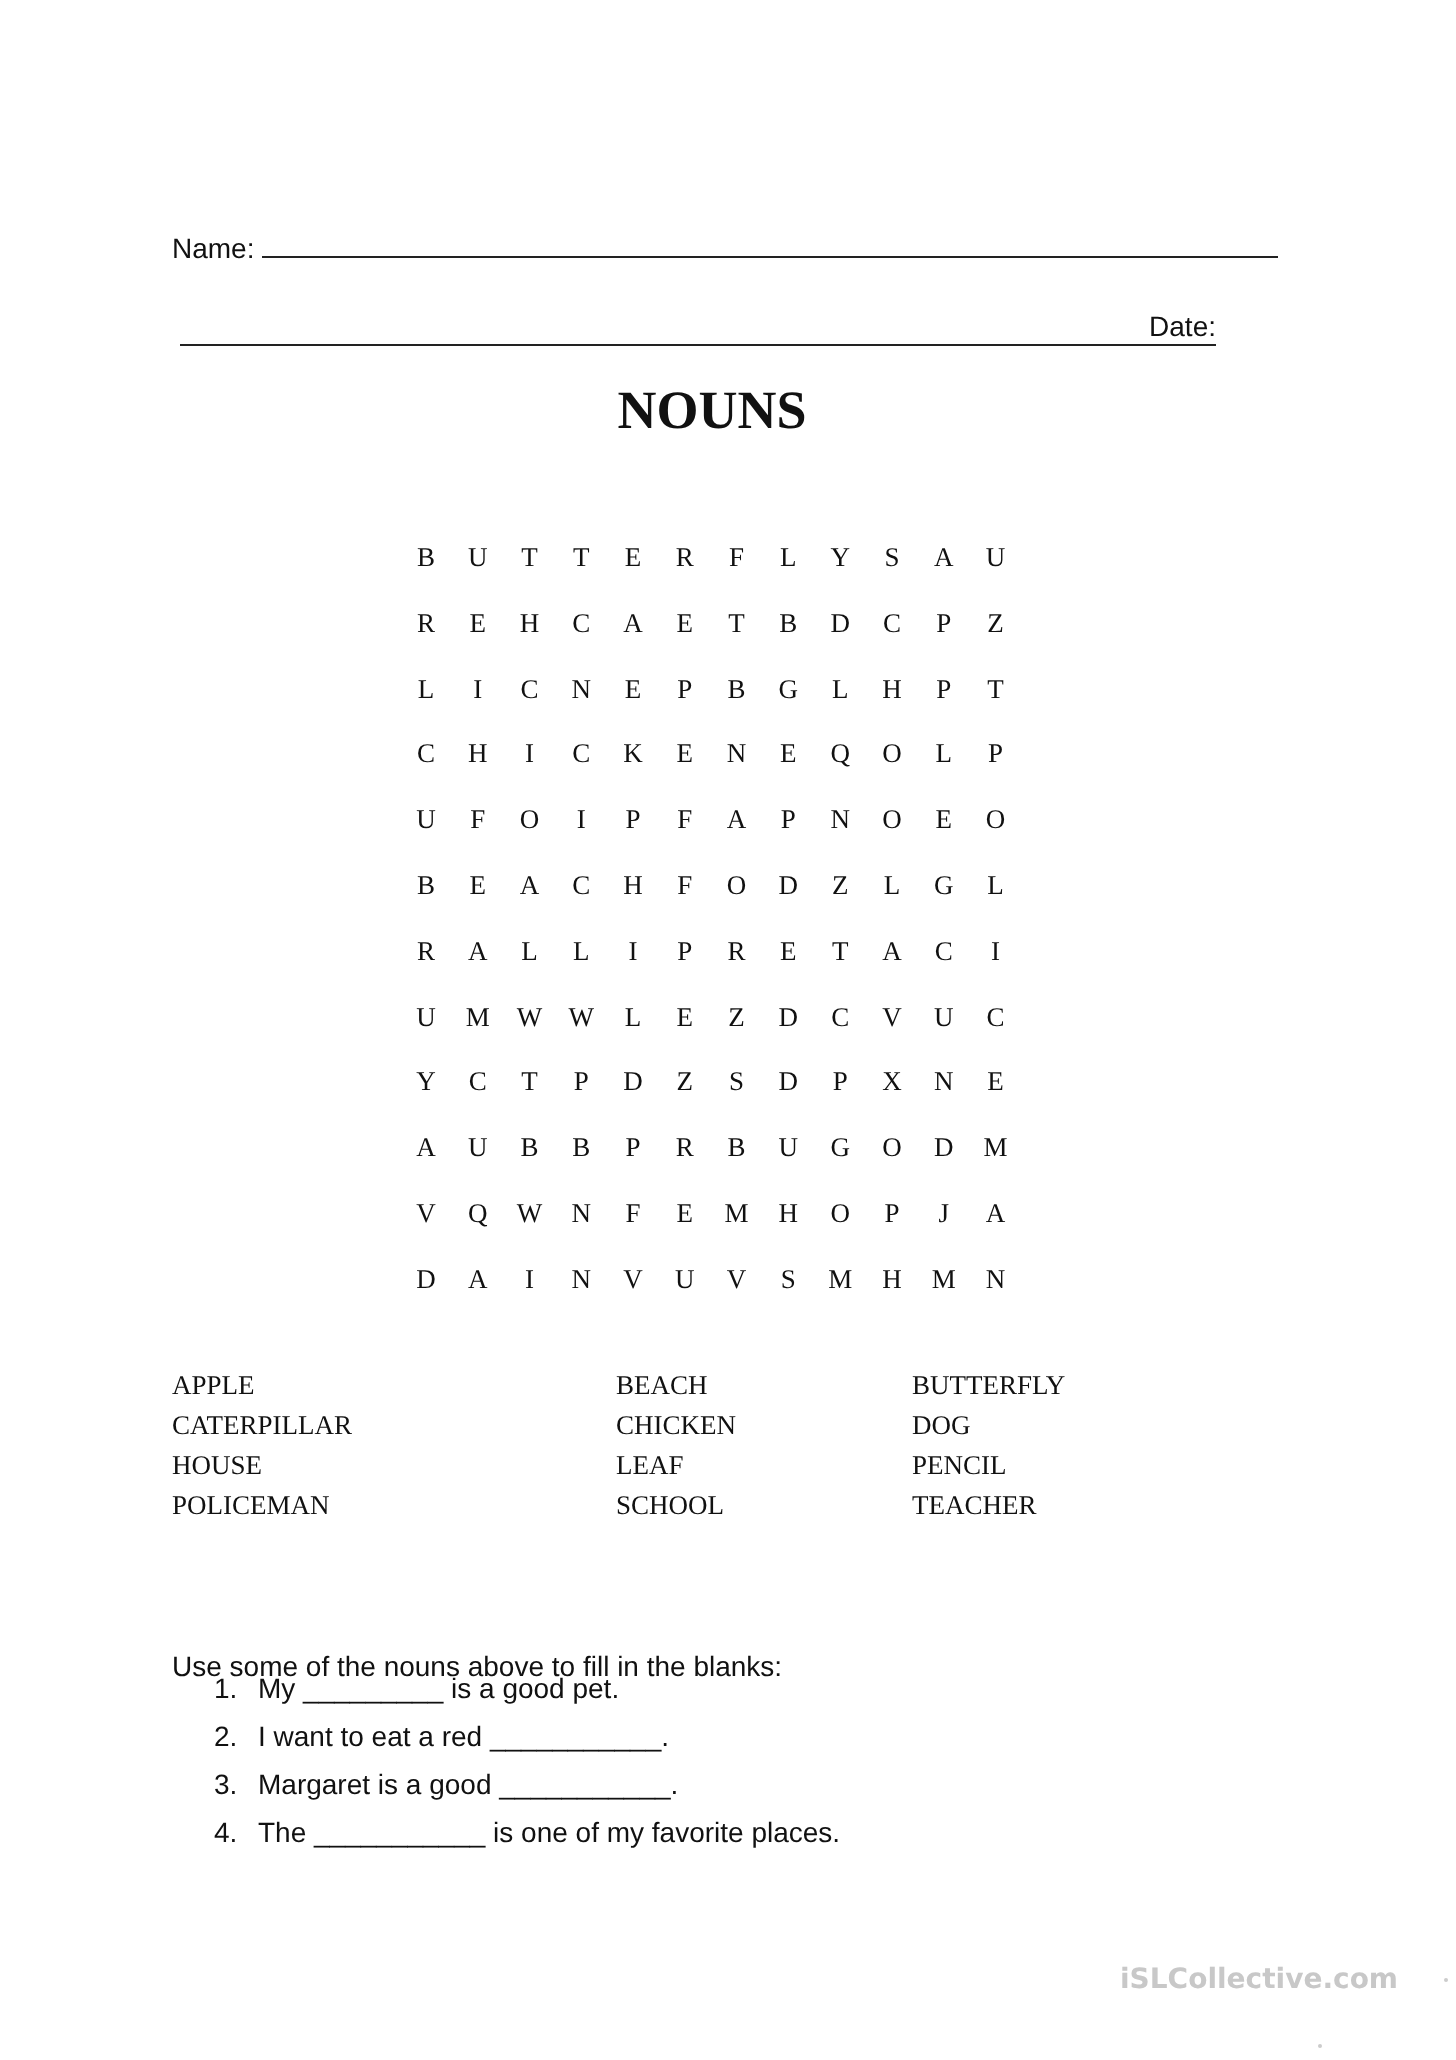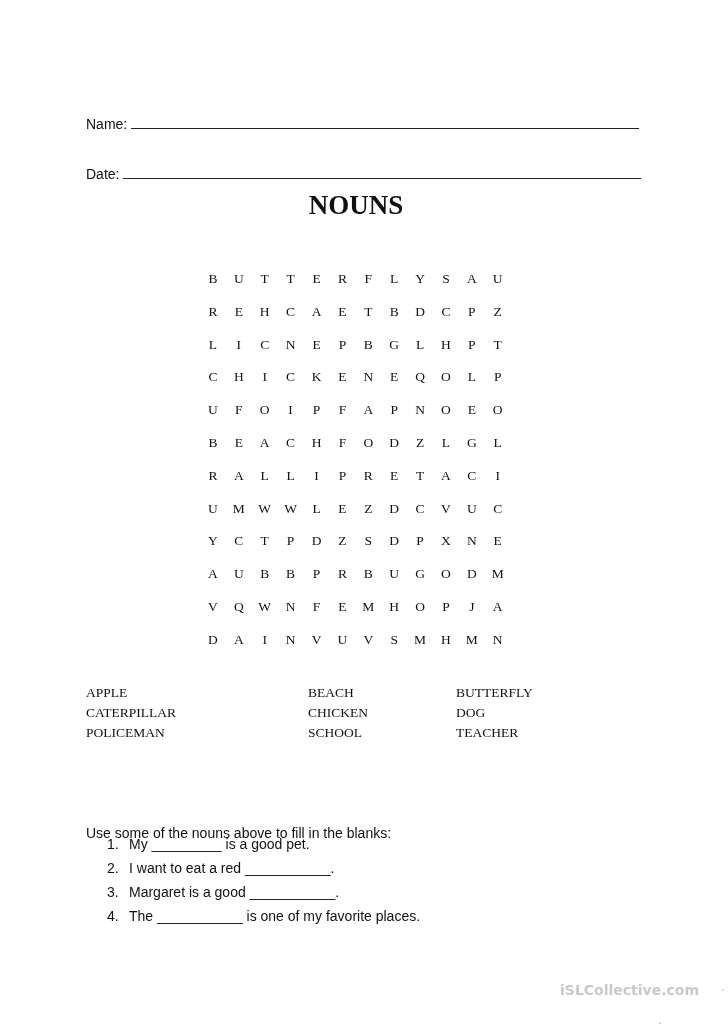--- a/index.html
+++ b/index.html
@@ -8,21 +8,21 @@
       overflow: hidden; color: #111;
     }
     .cal { font-family: "Liberation Sans", sans-serif; }
     .serif { font-family: "Liberation Serif", serif; }
     .field-row {
       position: absolute; left: 86px; font-size: 14px; display: flex; align-items: flex-end;
     }
     .field-row .line { border-bottom: 1.3px solid #222; height: 1px; margin-left: 4px; margin-bottom: 3px; }
     #name-row { top: 116px; }
     #name-row .line { width: 508px; }
-    #date-row { top: 166px; }
+    #date-row { top: 155px; flex-direction: column; }
     #date-row .line { width: 518px; }
     .title {
       position: absolute; top: 190px; left: 0; width: 712px; text-align: center;
       font-size: 27px; font-weight: bold;
     }
     .grid { position: absolute; left: 200px; top: 271px; }
     .grid-row { display: flex; height: 32.8px; }
     .grid-cell { width: 25.9px; text-align: center; font-size: 13.5px; }
     .wordlist { position: absolute; top: 685px; left: 86px; font-size: 13.5px; }
     .wl-row { display: flex; height: 20px; }
@@ -228,20 +228,25 @@
       <span class="wl-c1">APPLE</span>
       <span class="wl-c2">BEACH</span>
       <span class="wl-c3">BUTTERFLY</span>
     </div>
     <div class="wl-row">
       <span class="wl-c1">CATERPILLAR</span>
       <span class="wl-c2">CHICKEN</span>
       <span class="wl-c3">DOG</span>
     </div>
     <div class="wl-row">
+      <span class="wl-c1">HOUSE</span>
+      <span class="wl-c2">LEAF</span>
+      <span class="wl-c3">PENCIL</span>
+    </div>
+    <div class="wl-row">
       <span class="wl-c1">POLICEMAN</span>
       <span class="wl-c2">SCHOOL</span>
       <span class="wl-c3">TEACHER</span>
     </div>
   </div>
 
 <div class="instructions cal">Use some of the nouns above to fill in the blanks:</div>
 
 <div class="sentences cal" id="sentences">
     <div class="sentence">

